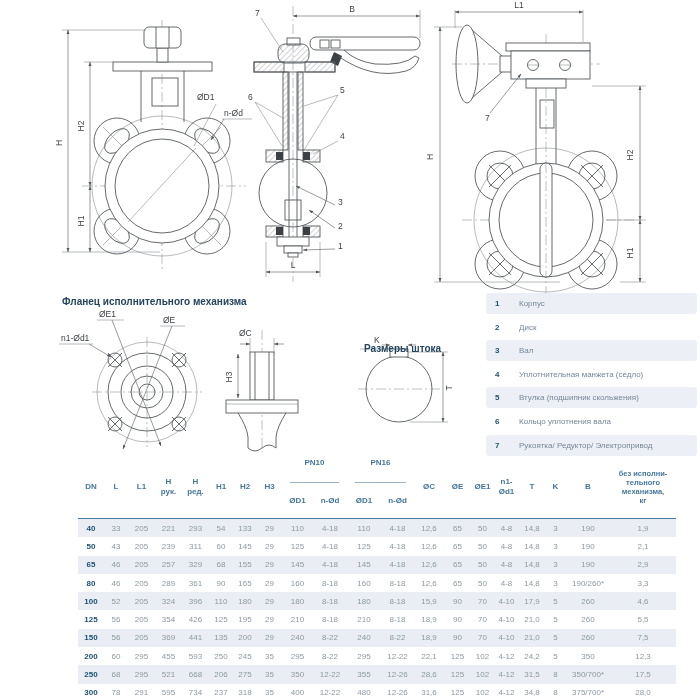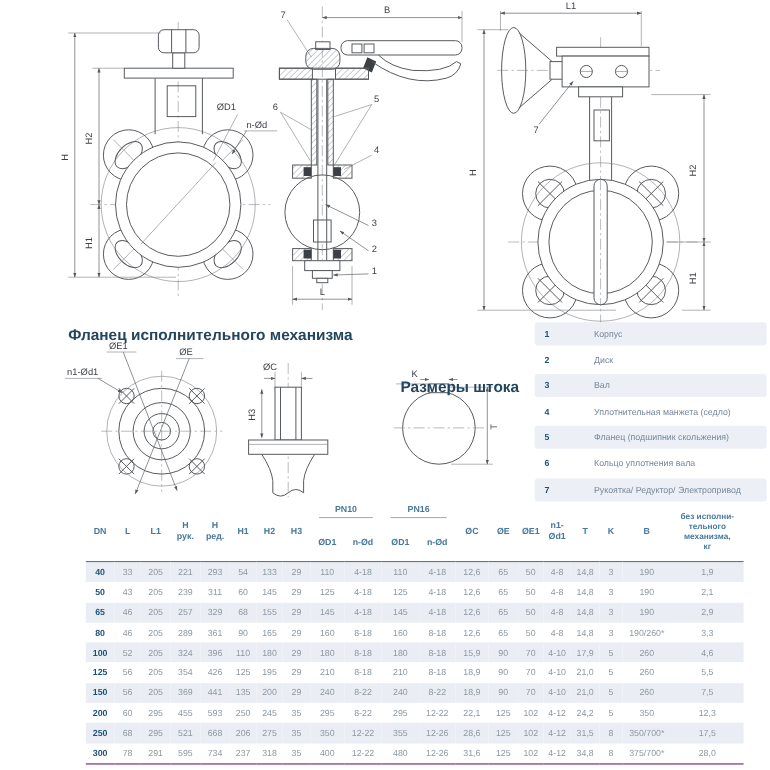--- a/index.html
+++ b/index.html
@@ -13,38 +13,38 @@
   .thin{stroke:#7d8185;stroke-width:0.55;fill:none;}
   .cl{stroke:#8a8e92;stroke-width:0.55;fill:none;stroke-dasharray:10 3 2 3;}
   .dim{stroke:#55595d;stroke-width:0.6;fill:none;}
   .hatchf{fill:url(#hatch);stroke:#55595d;stroke-width:0.9;}
   .dark{fill:#3c4045;stroke:none;}
   .wfill{fill:#ffffff;stroke:#55595d;stroke-width:0.9;}
   .dtxt{font-size:8.5px;fill:#3e4247;}
   .ctxt{font-size:8.5px;fill:#3e4247;}
   
   .sec-title{
-    position:absolute;font-size:14px;font-weight:bold;color:#24455e;
+    position:absolute;font-size:10px;font-weight:bold;color:#24455e;
   }
   
   .plist{position:absolute;left:486px;top:293px;width:211px;}
   .plist-row{display:flex;align-items:center;height:21px;margin-bottom:2.6px;
     border-radius:3px;font-size:8px;}
   .plist-row.odd{background:#ecf0f6;}
   .plist-num{width:16px;margin-left:9px;font-weight:bold;color:#1d5173;}
-  .plist-name{color:#76879a;margin-left:29px;}
+  .plist-name{color:#76879a;margin-left:8px;}
   
   .dim-table{position:absolute;left:78px;top:456px;border-collapse:collapse;table-layout:fixed;}
   .dim-table th,.dim-table td{padding:0;text-align:center;vertical-align:middle;}
   .dim-table thead th{
     color:#46789c;font-weight:bold;font-size:8px;line-height:1.25;
     white-space:pre-line;border-bottom:1.5px solid #4a7ba0;
   }
   .dim-table thead th.pnh{vertical-align:top;padding-top:2px;border-bottom:none;height:17px;}
-  .dim-table thead th.pnh span{display:block;margin:0 8px;padding-bottom:2px;border-bottom:1px solid #9cb3c6;}
+  .dim-table thead th.pnh span{display:block;margin:0 8px;padding-bottom:14px;border-bottom:1px solid #9cb3c6;}
   .dim-table thead th.sub{height:35px;}
   .dim-table thead th.wh{font-size:7.5px;line-height:1.2;}
   .dim-table tbody td{font-size:8px;color:#8d99a3;height:18.3px;}
   .dim-table tbody td.dn{color:#1d5173;font-weight:bold;}
   .dim-table tbody tr.odd{background:#eaeef4;padding-left:34px;}
   .dim-table tbody tr:last-child td{border-bottom:1px solid #701a75;}
 </style>
 </head>
 <body>
 
@@ -333,21 +333,21 @@
     <div class="plist-row odd">
       <span class="plist-num">3</span>
       <span class="plist-name">Вал</span>
     </div>
     <div class="plist-row">
       <span class="plist-num">4</span>
       <span class="plist-name">Уплотнительная манжета (седло)</span>
     </div>
     <div class="plist-row odd">
       <span class="plist-num">5</span>
-      <span class="plist-name">Фланец (подшипник скольжения)</span>
+      <span class="plist-name">Втулка (подшипник скольжения)</span>
     </div>
     <div class="plist-row">
       <span class="plist-num">6</span>
       <span class="plist-name">Кольцо уплотнения вала</span>
     </div>
     <div class="plist-row odd">
       <span class="plist-num">7</span>
       <span class="plist-name">Рукоятка/ Редуктор/ Электропривод</span>
     </div>
   </div>

